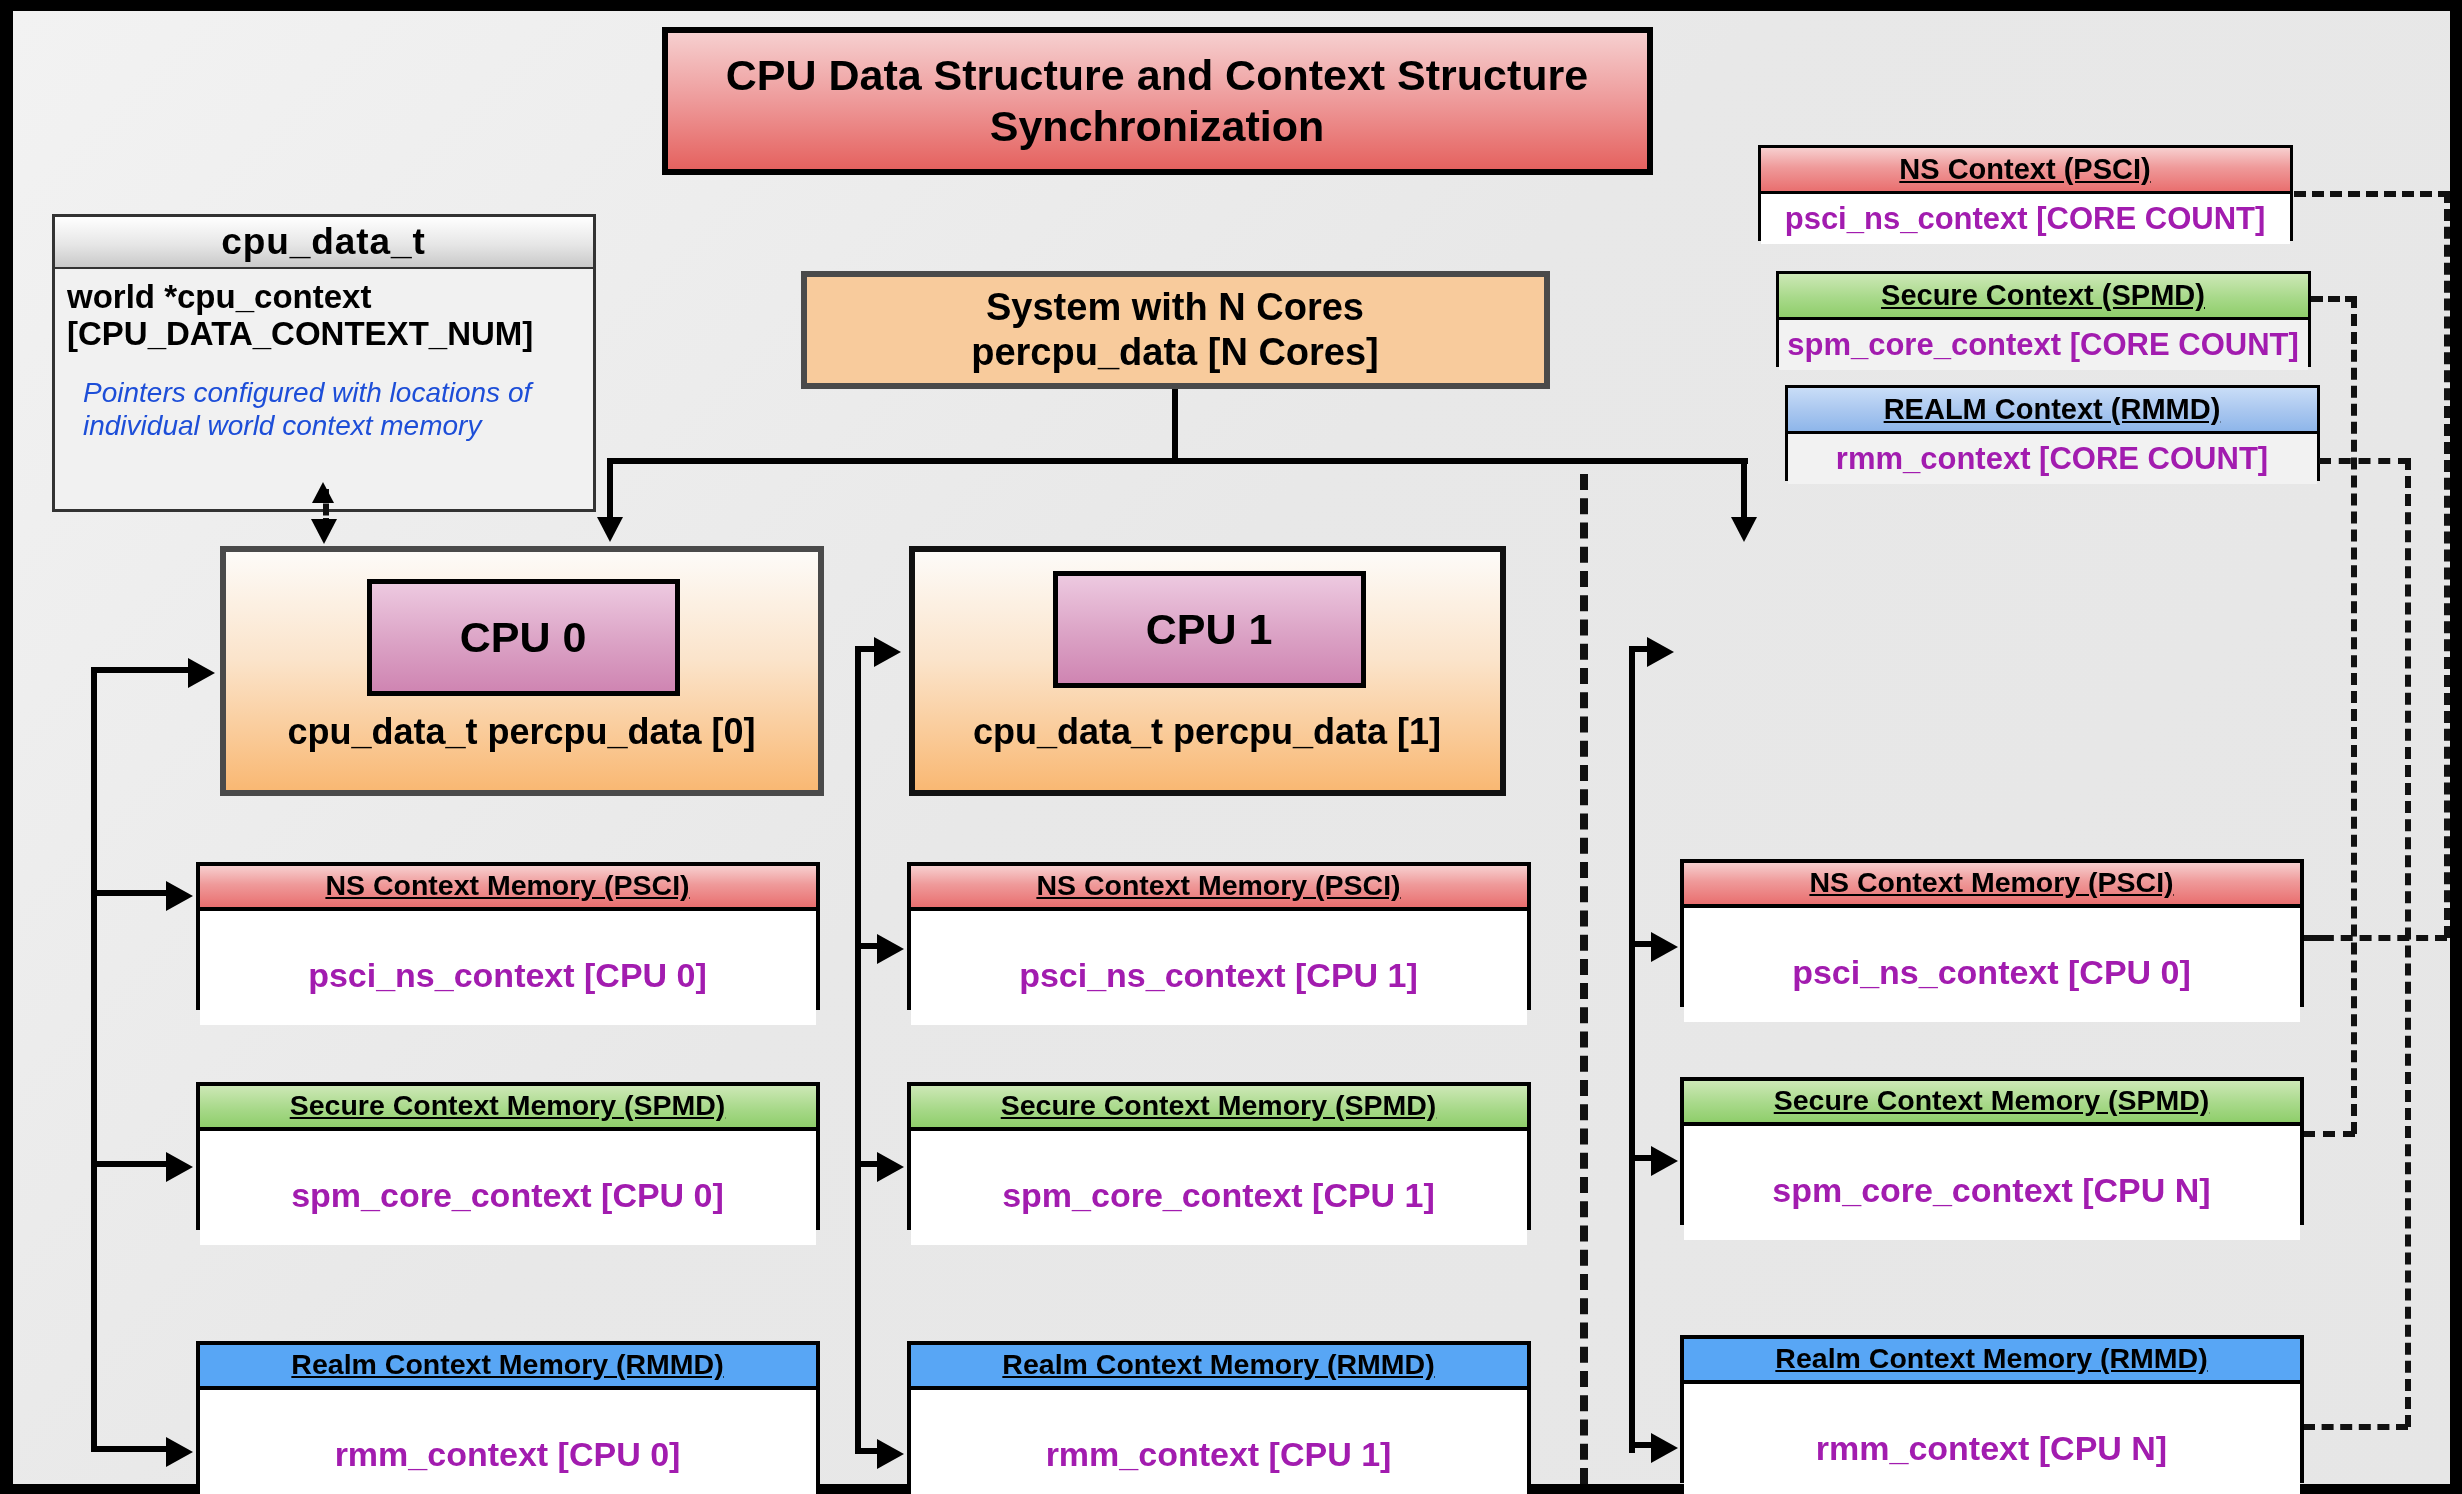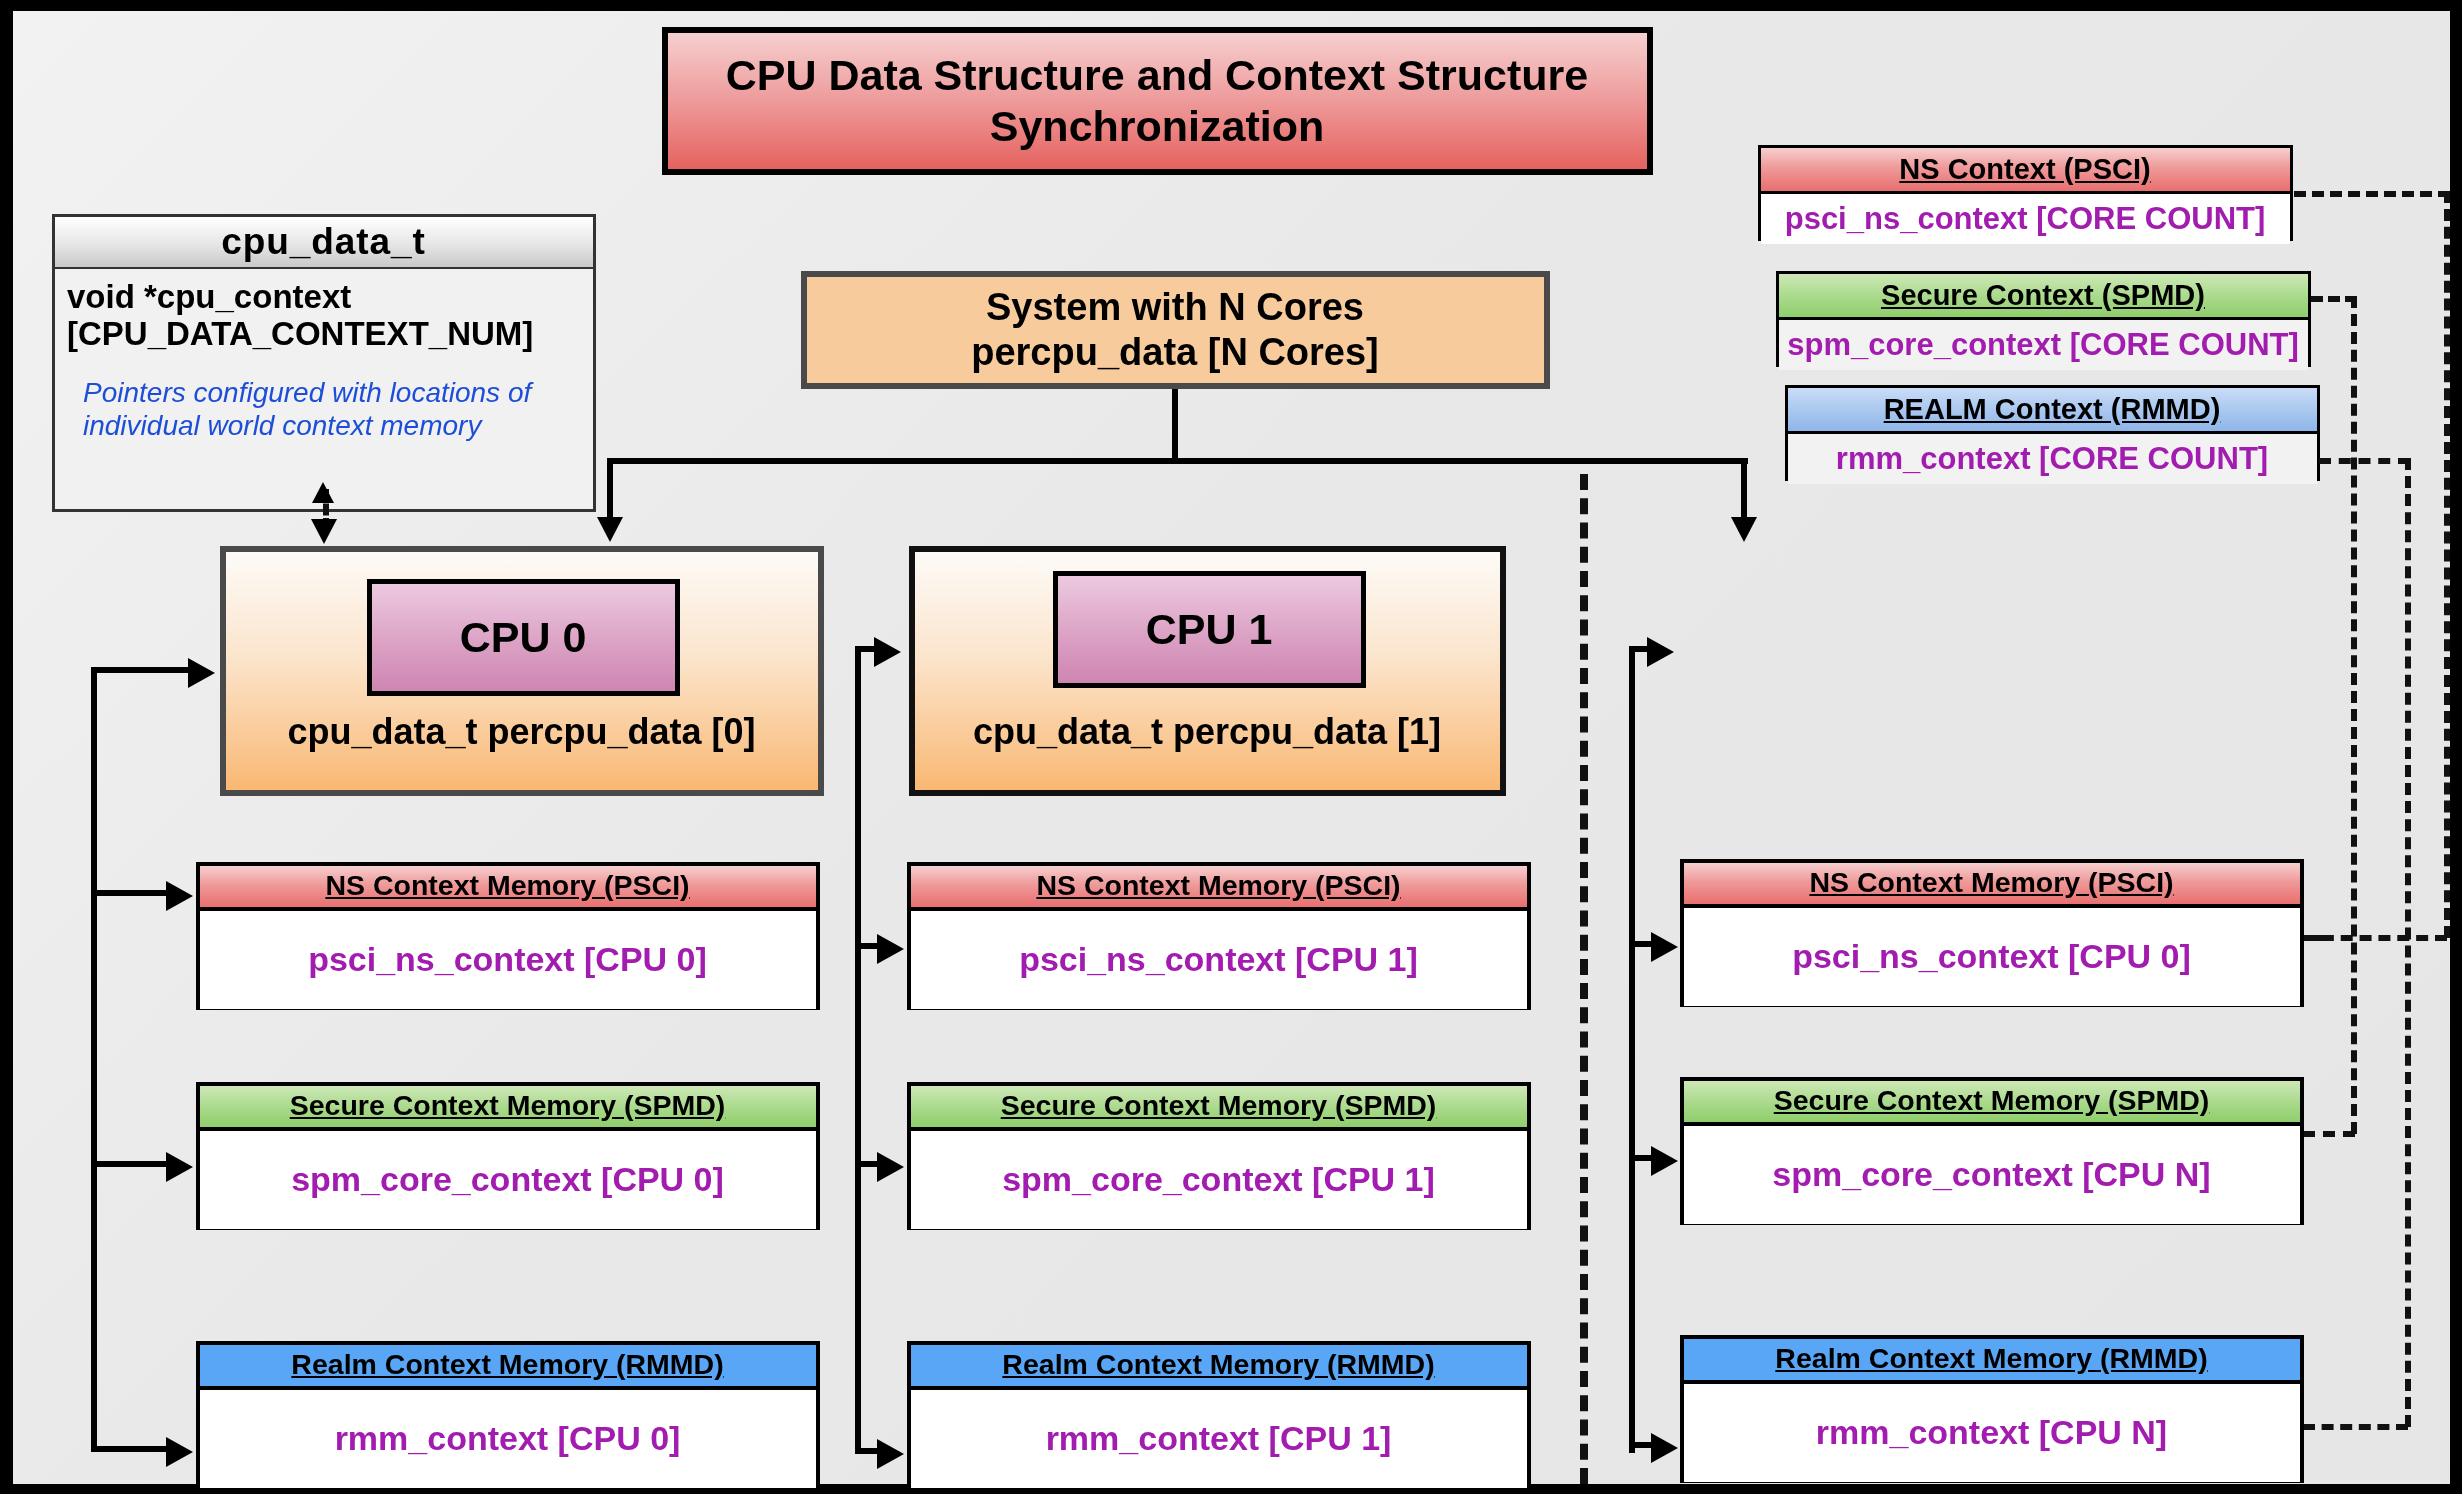--- a/index.html
+++ b/index.html
@@ -51,21 +51,21 @@
   .cpubox.plain{border:6.2px solid #111;}
   .cpulabel{position:absolute;border:5.3px solid #000;
             background:linear-gradient(180deg,#edc9e0 0%,#dba2c5 55%,#cf85b2 100%);
             display:flex;align-items:center;justify-content:center;
             font-weight:bold;font-size:43px;color:#000;}
   .cputext{position:absolute;width:100%;text-align:center;font-weight:bold;font-size:36px;color:#000;}
 
   
   .mem{width:624px;height:148px;border:4.5px solid #000;}
   .mem .hd{height:41px;font-size:28.5px;border-bottom:4.5px solid #000;}
-  .mem .bd{height:98px;font-size:34px;background:#fff;}
+  .mem .bd{height:98px;font-size:34px;background:#fff;margin-top:16px;}
 
   
   .hline{background:#000;height:6.2px;}
   .vline{background:#000;width:6.2px;}
   .arrow-r{width:0;height:0;border-top:15px solid transparent;border-bottom:15px solid transparent;
            border-left:27px solid #000;}
   .arrow-d{width:0;height:0;border-left:13.4px solid transparent;border-right:13.4px solid transparent;
            border-top:25px solid #000;}
   .arrow-u{width:0;height:0;border-left:11.6px solid transparent;border-right:11.6px solid transparent;
            border-bottom:21.4px solid #000;}
@@ -77,21 +77,21 @@
 <body>
 
 <div id="stage">
  <div id="canvas">
 
   <div class="abs" id="title">CPU Data Structure and Context Structure Synchronization</div>
 
   <div class="abs" id="struct">
     <div class="sh">cpu_data_t</div>
     <div class="sb">
-      <div class="l1">void  *cpu_context [CPU_DATA_CONTEXT_NUM]</div>
+      <div class="l1">world  *cpu_context [CPU_DATA_CONTEXT_NUM]</div>
       <div class="l2">Pointers configured with locations of individual world context memory</div>
     </div>
   </div>
 
   <div class="abs dash-v" style="left:310px;top:478px;height:41px;"></div>
   <div class="abs arrow-u" style="left:299px;top:471px;"></div>
   <div class="abs arrow-d" style="left:298px;top:508px;"></div>
 
   <div class="abs" id="system">
     <div>

